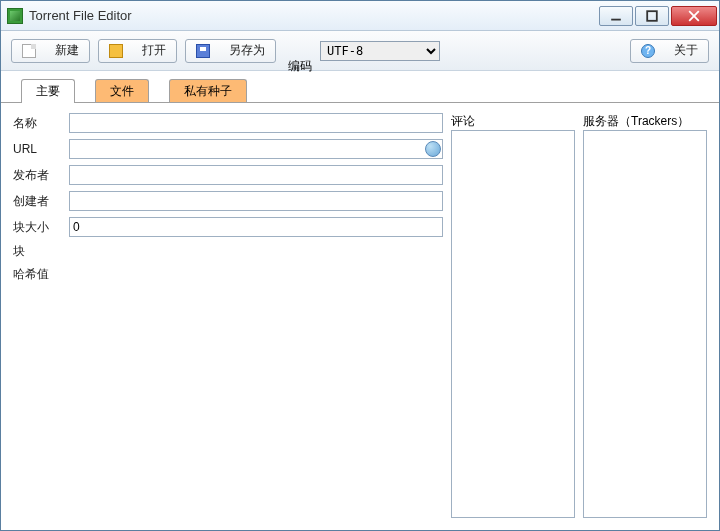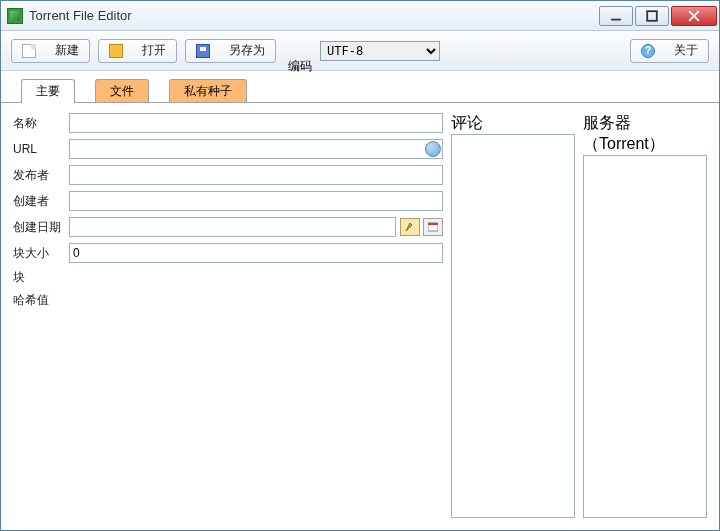--- a/index.html
+++ b/index.html
@@ -40,21 +40,21 @@
 .form-row .short { width: 130px; flex: none; }
 .url-row { position: relative; }
 .url-btn { position: absolute; right: 2px; top: 2px; width: 16px; height: 16px; border-radius: 50%; background: radial-gradient(circle at 30% 30%, #bde0f5, #6ba8d8); border: 1px solid #5a8ab8; }
 .date-btns { display: flex; gap: 3px; margin-left: 4px; }
 .small-btn { width: 20px; height: 18px; border: 1px solid #b0a060; background: #f8e8b0; display:flex; align-items:center; justify-content:center; }
 .small-btn.cal { background:#f0f0f0; border-color:#a0a0a0; }
 .checkbox { width: 14px; height: 14px; }
 
 .side { flex: 1; display: flex; gap: 8px; }
 .panel { flex: 1; display: flex; flex-direction: column; }
-.panel-title { font-size: 16px; }
+.panel-title { font-size: 12px; }
 .panel-box { flex: 1; border: 1px solid #9fb0c2; background: #fff; }
 </style>
 </head>
 <body>
 
 <div class="window">
 
   <div class="titlebar">
     <span class="app-icon"></span>
     <span class="title">Torrent File Editor</span>
@@ -126,55 +126,38 @@
         </div>
       <div class="form-row">
           <label>发布者</label>
           <input type="text" value="" style="">
         </div>
       <div class="form-row">
           <label>创建者</label>
           <input type="text" value="" style="">
         </div>
       <div class="form-row">
-        <label>创建日期</label>
-        <input type="text" class="short" value="" style="">
-        <div class="date-btns">
-          <span class="small-btn">
-              <svg width="10" height="10" viewBox="0 0 10 10">
-                <path d="M1 9 L5 1 L7 3 Z" fill="#d8a020" stroke="#a06000"></path>
-              </svg>
-            </span>
-          <span class="small-btn cal">
-              <svg width="10" height="10" viewBox="0 0 10 10">
-                <rect x="0" y="1" width="10" height="8" fill="#fff" stroke="#888"></rect>
-                <rect x="0" y="1" width="10" height="2" fill="#c04040"></rect>
-              </svg>
-            </span>
-        </div>
-      </div>
-      <div class="form-row">
           <label>块大小</label>
           <input type="text" class="short" value="0" style="">
         </div>
       <div class="form-row">
           <label>块</label>
           <span></span>
         </div>
       <div class="form-row">
           <label>哈希值</label>
           <span></span>
         </div>
     </div>
 
     <div class="side">
       <div class="panel">
         <div class="panel-title">评论</div>
         <div class="panel-box"></div>
       </div>
       <div class="panel">
-        <div class="panel-title">服务器（Torrent）</div>
+        <div class="panel-title">服务器（Trackers）</div>
         <div class="panel-box"></div>
       </div>
     </div>
   </div>
 
 </div>
 
 </body></html>

